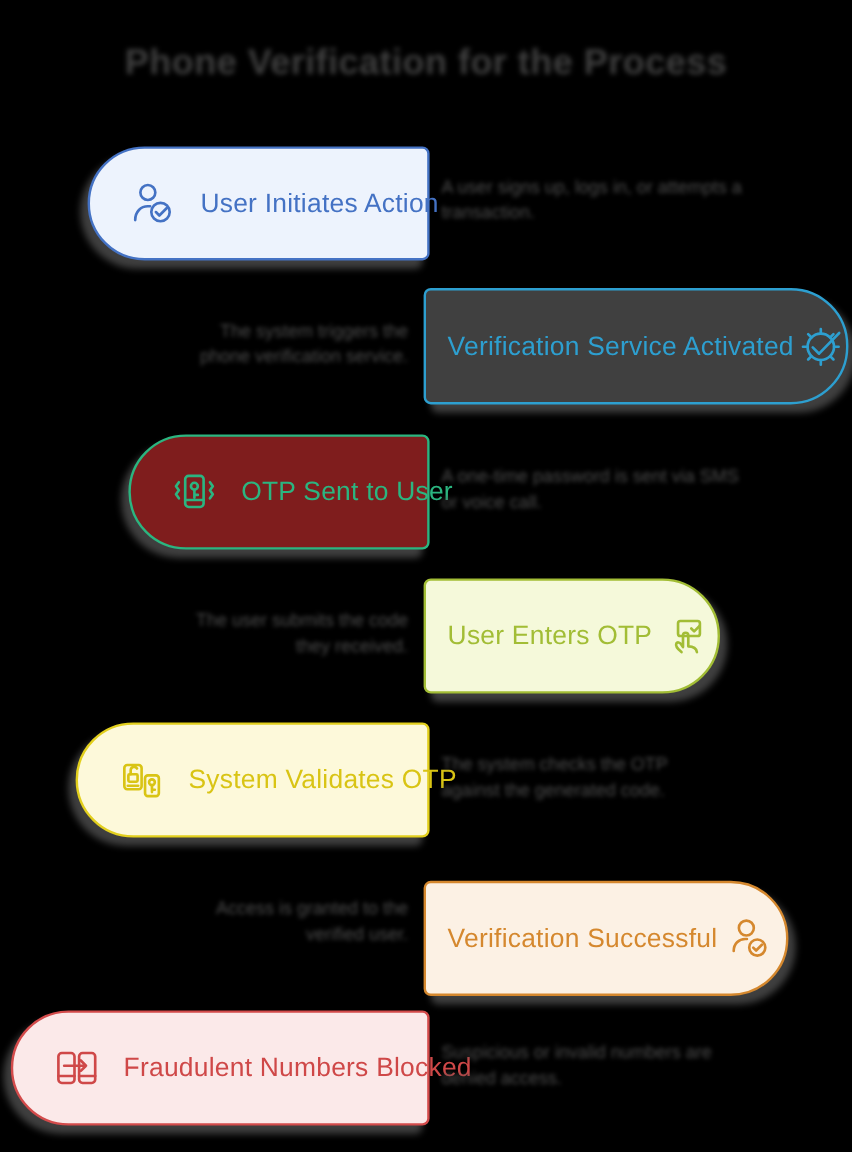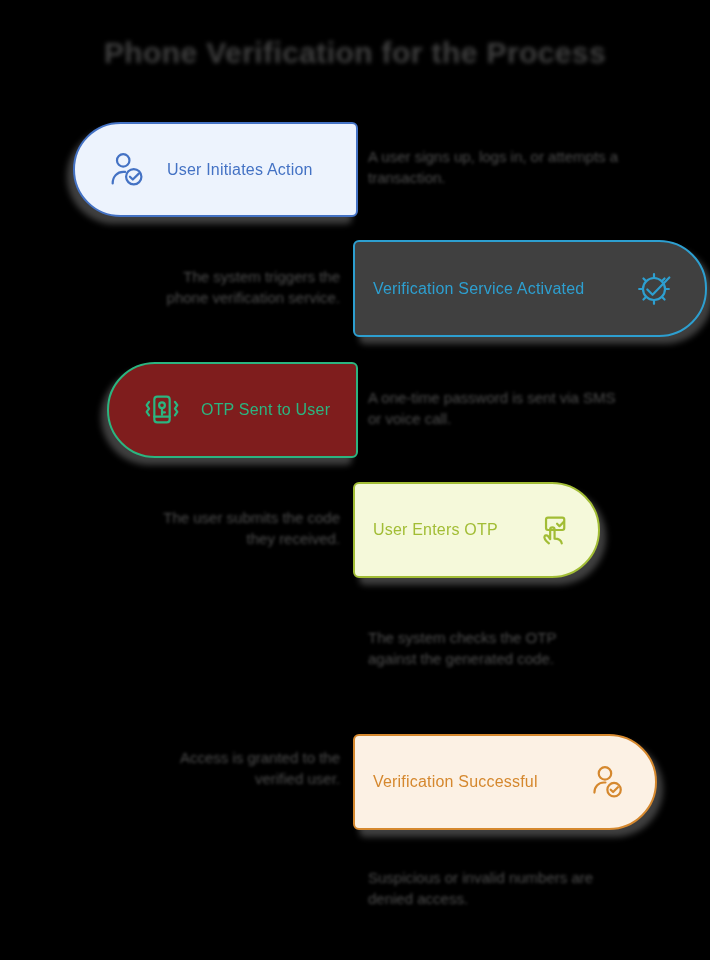--- a/index.html
+++ b/index.html
@@ -9,21 +9,21 @@
   }
   .title{
     position:absolute;top:36px;left:0;width:100%;text-align:center;
     font-size:30px;font-weight:700;color:#3f3f3f;filter:blur(2.3px);
     letter-spacing:.4px;
   }
   .step-box{
     position:absolute;display:flex;align-items:center;box-sizing:border-box;
     border:2.5px solid;background:#fff;
   }
-  .step-box .label{font-size:16px;font-weight:500;white-space:nowrap;letter-spacing:.2px;}
+  .step-box .label{font-size:22px;font-weight:500;white-space:nowrap;letter-spacing:.2px;}
   .step-box .icon{display:flex;align-items:center;justify-content:center;flex:0 0 auto;}
   .step-box .icon svg{width:46px;height:46px;display:block;}
   .left{
     border-radius:48px 6px 6px 48px;padding:0 14px 0 30px;
     box-shadow:-6px 7px 6px rgba(125,125,125,.5);
   }
   .left .label{margin-left:16px;}
   .right{
     border-radius:6px 48px 48px 6px;padding:0 28px 0 18px;
     box-shadow:6px 7px 6px rgba(125,125,125,.5);
@@ -100,30 +100,55 @@
     <span class="icon">
       <svg viewBox="0 0 48 48" fill="none" stroke="currentColor" stroke-width="2.3" stroke-linecap="round" stroke-linejoin="round">
         <rect x="23" y="11" width="19" height="13" rx="2"></rect>
         <path d="M34.5 17.5l2.5 2.5 4.5-4.5"></path>
         <path d="M26 38c-3-2.5-5.5-5.5-4.5-7.5.8-1.5 3-1 4 .5l1.8 2.6V23.5a2.3 2.3 0 0 1 4.6 0V33c4 0 7 1.8 7.5 5"></path>
       </svg>
     </span>
   </div>
   <div class="desc desc4">The user submits the code they received.</div>
 
+  <div class="step-box left box5" style="border-color: rgb(226, 207, 29); background-color: rgb(253, 249, 218); color: rgb(217, 196, 20);">
+    <span class="icon">
+      <svg viewBox="0 0 48 48" fill="none" stroke="currentColor" stroke-width="2.3" stroke-linecap="round" stroke-linejoin="round">
+        <rect x="9" y="11" width="15" height="21" rx="2.5"></rect>
+        <rect x="12.5" y="19" width="8" height="6.5" rx="1"></rect>
+        <path d="M14.5 19v-3.5a3 3 0 0 1 5.5-1.5"></path>
+        <path d="M12 29h9"></path>
+        <rect x="27" y="20" width="12" height="18" rx="2.5"></rect>
+        <circle cx="33" cy="26" r="2.5"></circle>
+        <path d="M33 28.5v6m0-2h2.5"></path>
+      </svg>
+    </span>
+    <span class="label">System Validates OTP</span>
+  </div>
   <div class="desc desc5">The system checks the OTP against the generated code.</div>
 
   <div class="step-box right box6" style="border-color: rgb(213, 136, 46); background-color: rgb(252, 241, 228); color: rgb(213, 136, 46); margin-top: 12px;">
     <span class="label">Verification Successful</span>
     <span class="icon">
       <svg viewBox="0 0 48 48" fill="none" stroke="currentColor" stroke-width="2.3" stroke-linecap="round" stroke-linejoin="round">
         <circle cx="25" cy="15" r="6.5"></circle>
         <path d="M14 35c0-6.5 4.5-10.5 10-10.5h1.5"></path>
         <circle cx="34.5" cy="32" r="7"></circle>
         <path d="M31 32l2.5 2.5 5-5"></path>
       </svg>
     </span>
   </div>
   <div class="desc desc6">Access is granted to the verified user.</div>
 
+  <div class="step-box left box7" style="border-color: rgb(211, 75, 75); background-color: rgb(251, 233, 233); color: rgb(207, 72, 72);">
+    <span class="icon">
+      <svg viewBox="0 0 48 48" fill="none" stroke="currentColor" stroke-width="2.3" stroke-linecap="round" stroke-linejoin="round">
+        <rect x="8" y="11" width="14" height="26" rx="3"></rect>
+        <rect x="26" y="11" width="14" height="26" rx="3"></rect>
+        <path d="M8 31h14M26 31h14"></path>
+        <path d="M13 22h19m-4.5-4.5L32 22l-4.5 4.5"></path>
+      </svg>
+    </span>
+    <span class="label">Fraudulent Numbers Blocked</span>
+  </div>
   <div class="desc desc7">Suspicious or invalid numbers are denied access.</div>
 
 </div>
 
 </body></html>

